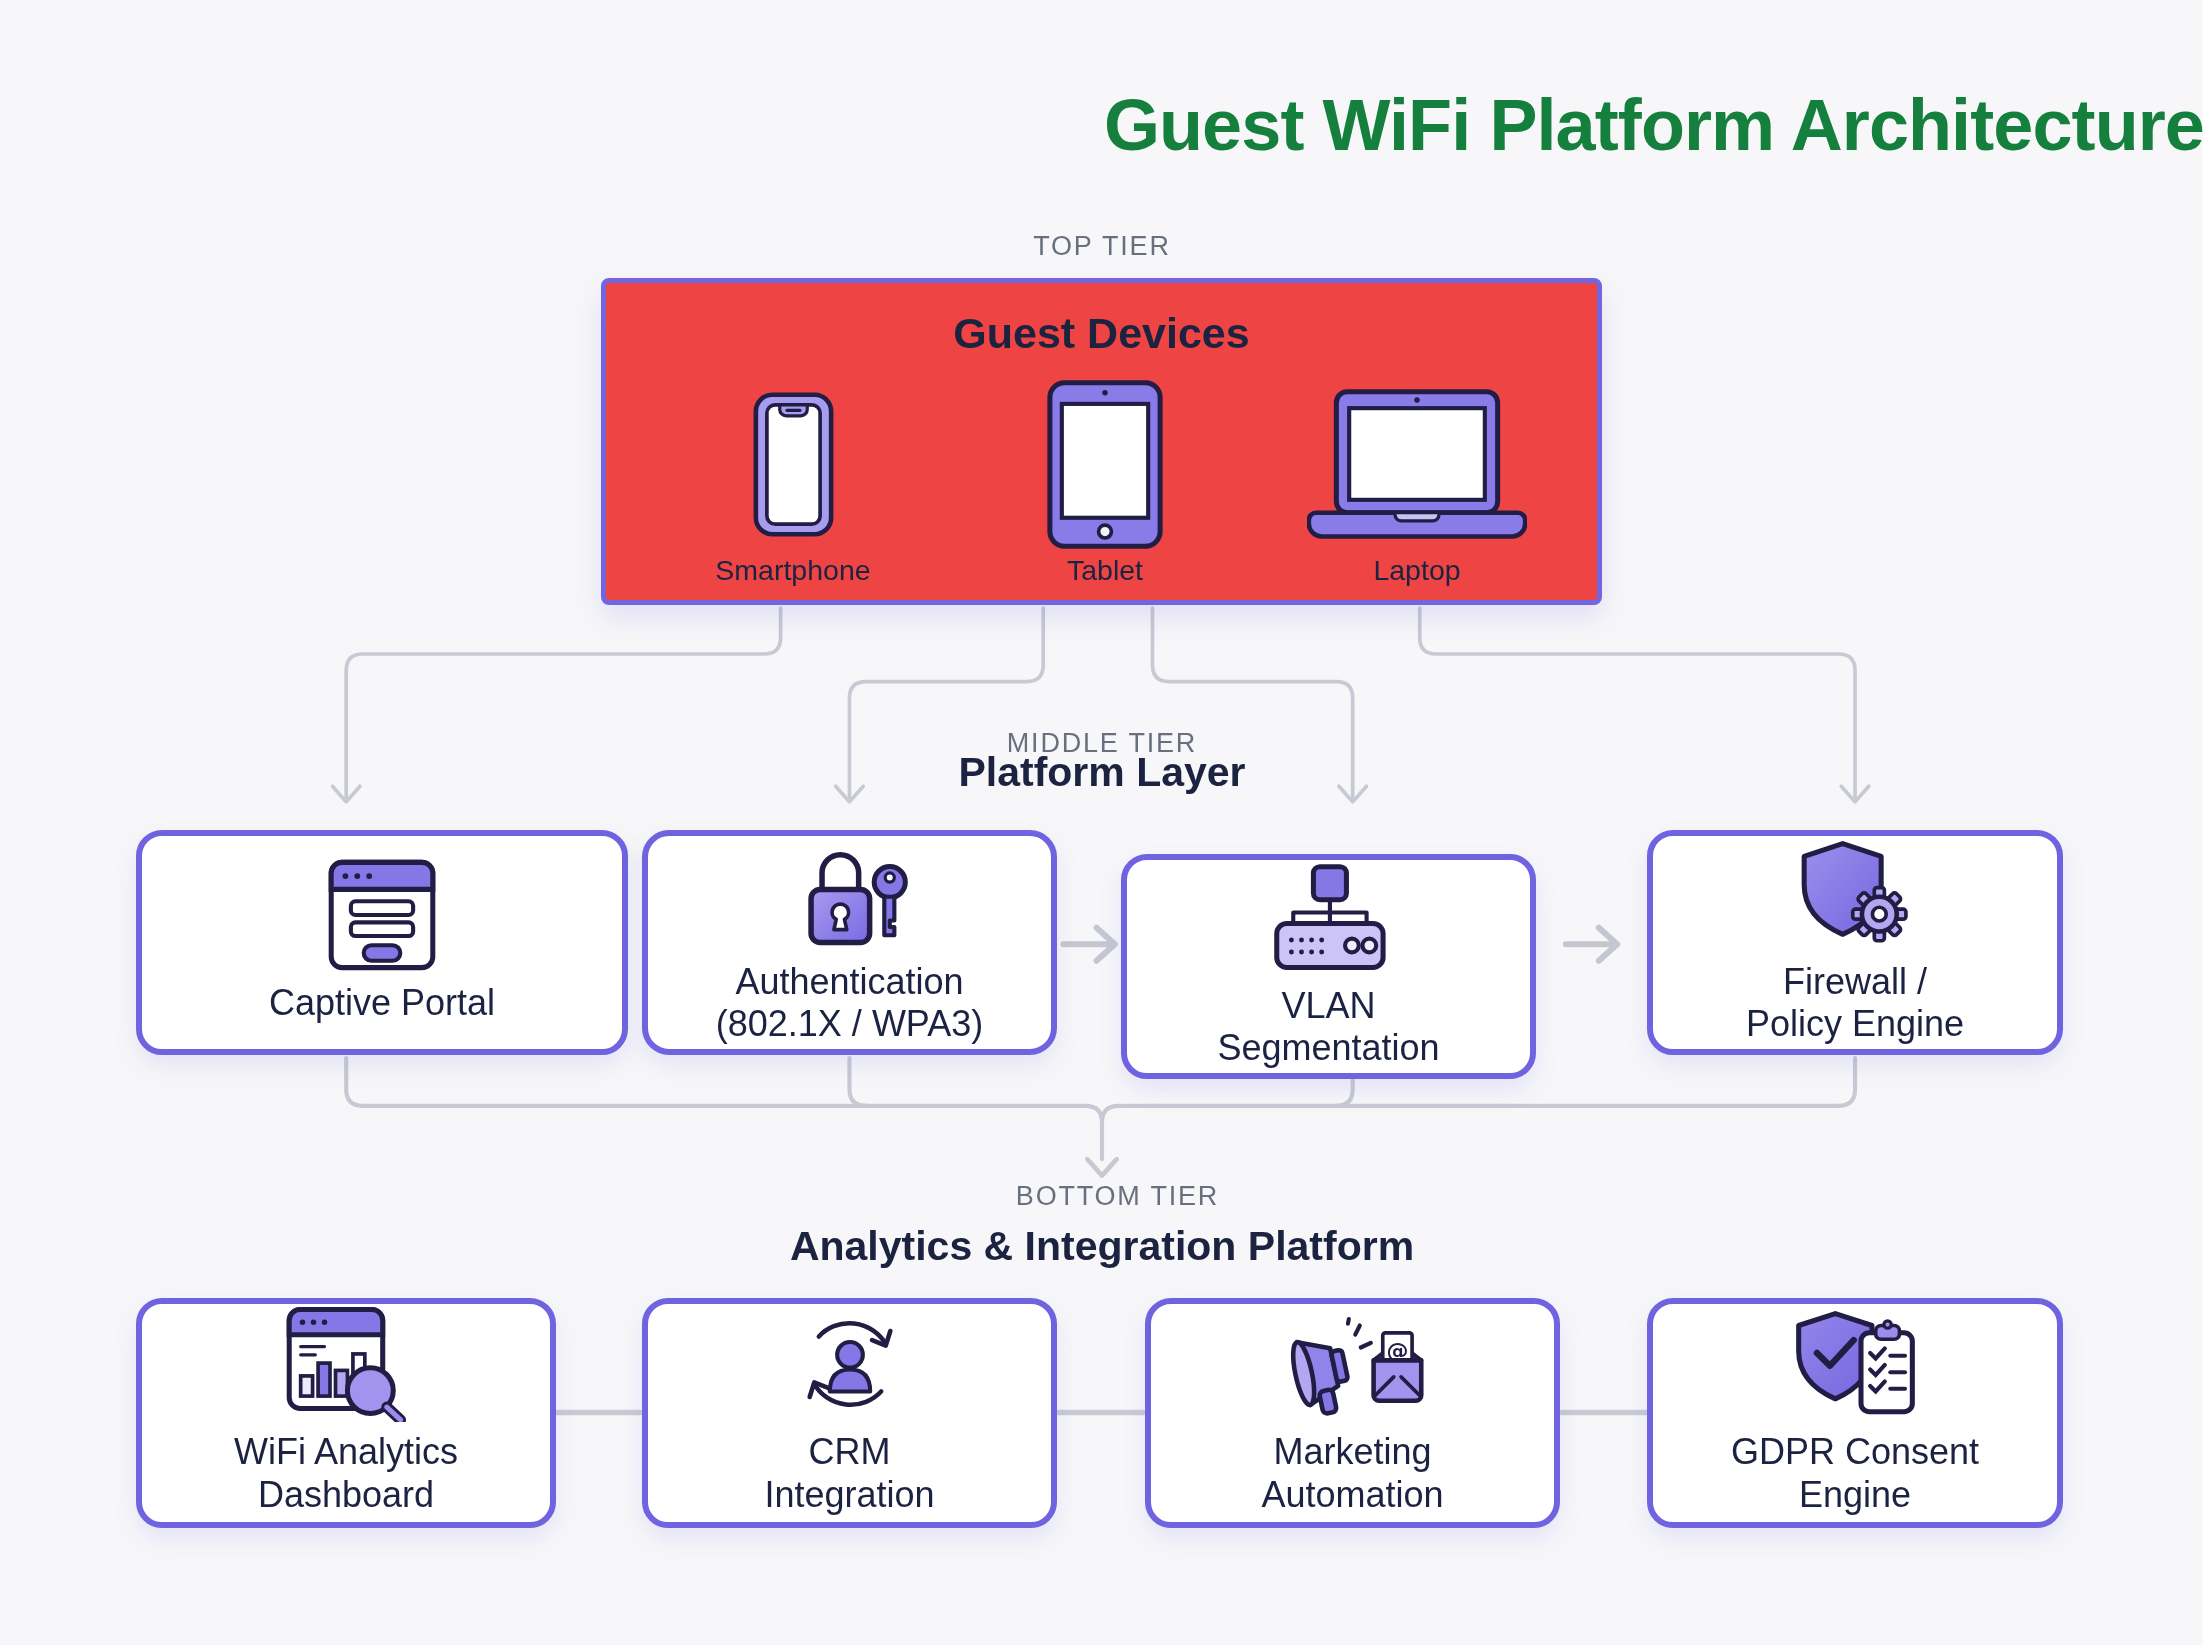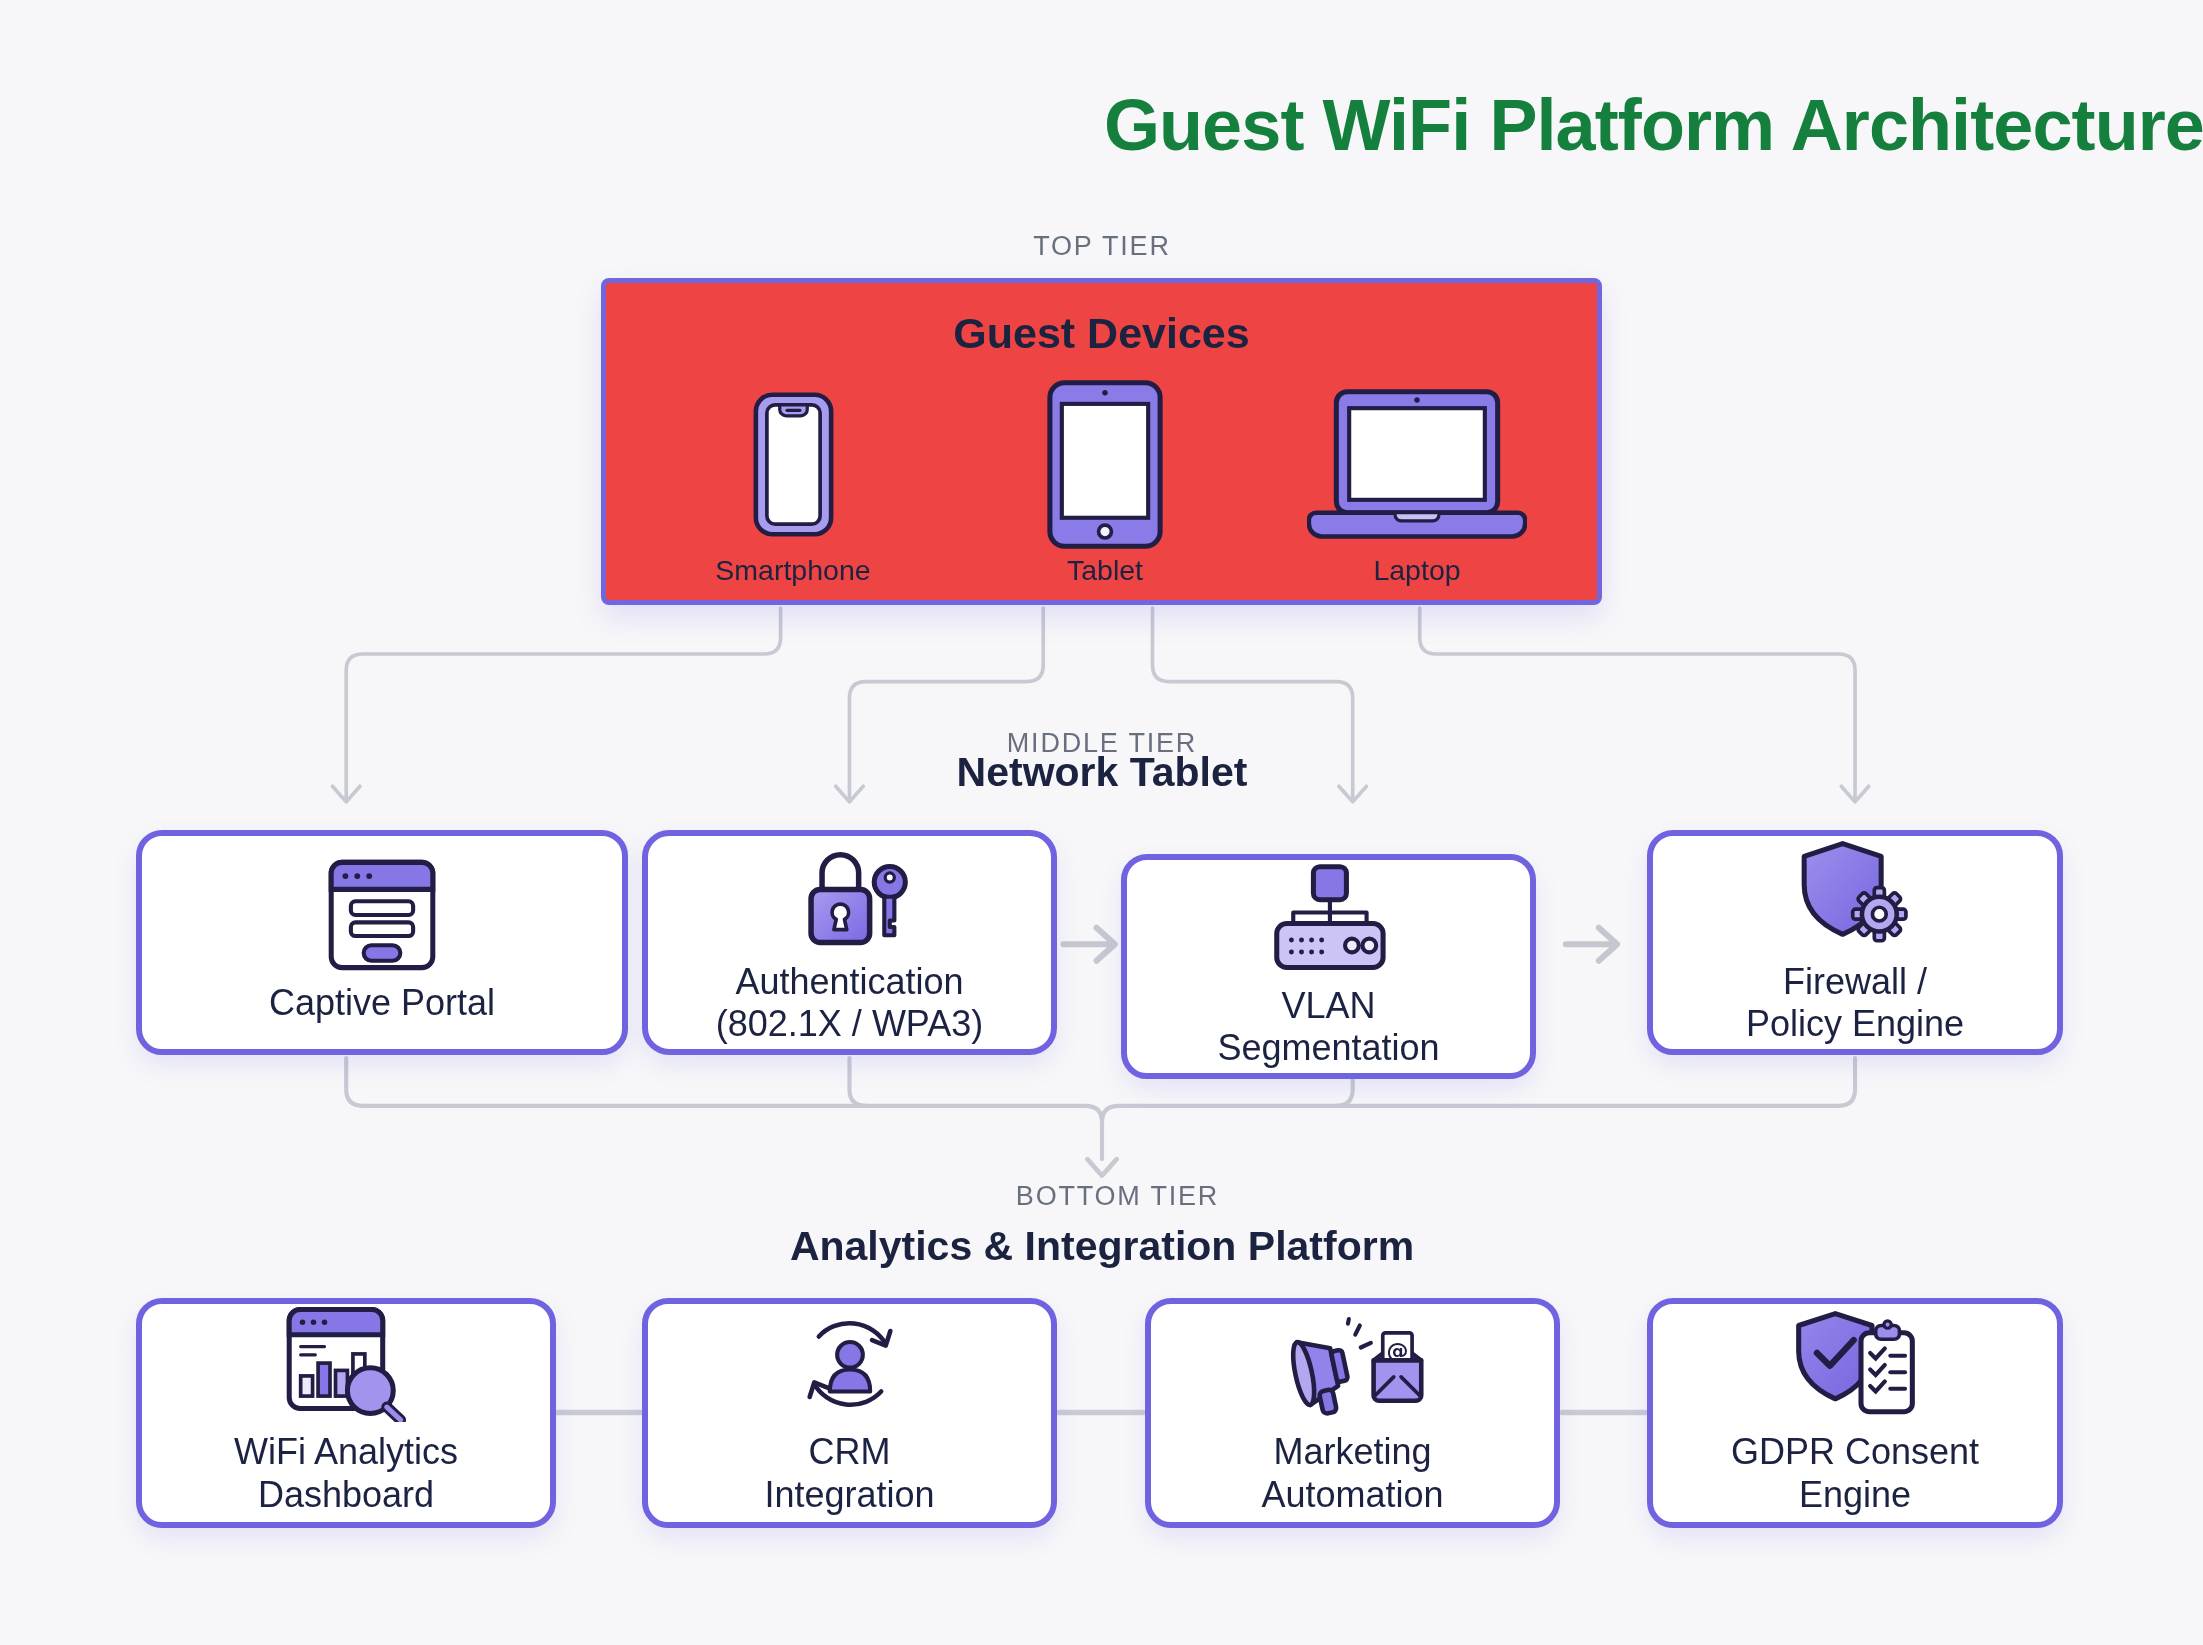--- a/index.html
+++ b/index.html
@@ -93,21 +93,21 @@
   <g fill="none" stroke="#C9CBD4" stroke-width="6" stroke-linecap="round">
     <path d="M605 1538 L697 1538"></path>
     <path d="M1153 1538 L1245 1538"></path>
     <path d="M1701 1538 L1792 1538"></path>
   </g>
 </svg>
 
 <div class="abs diagram-title">Guest WiFi Platform Architecture</div>
 <div class="abs tier-label lbl-top">TOP TIER</div>
 <div class="abs tier-label lbl-mid">MIDDLE TIER</div>
-<div class="abs section-heading hd-mid">Network Tablet</div>
+<div class="abs section-heading hd-mid">Platform Layer</div>
 <div class="abs tier-label lbl-bot">BOTTOM TIER</div>
 <div class="abs section-heading hd-bot">Analytics &amp; Integration Platform</div>
 
 <div class="abs top-box">
   <div class="top-box-heading">Guest Devices</div>
   <div class="devices-row">
 
     <div class="device">
       <div class="device-icon-area">
         <svg width="81" height="145" viewBox="0 0 88 158">

